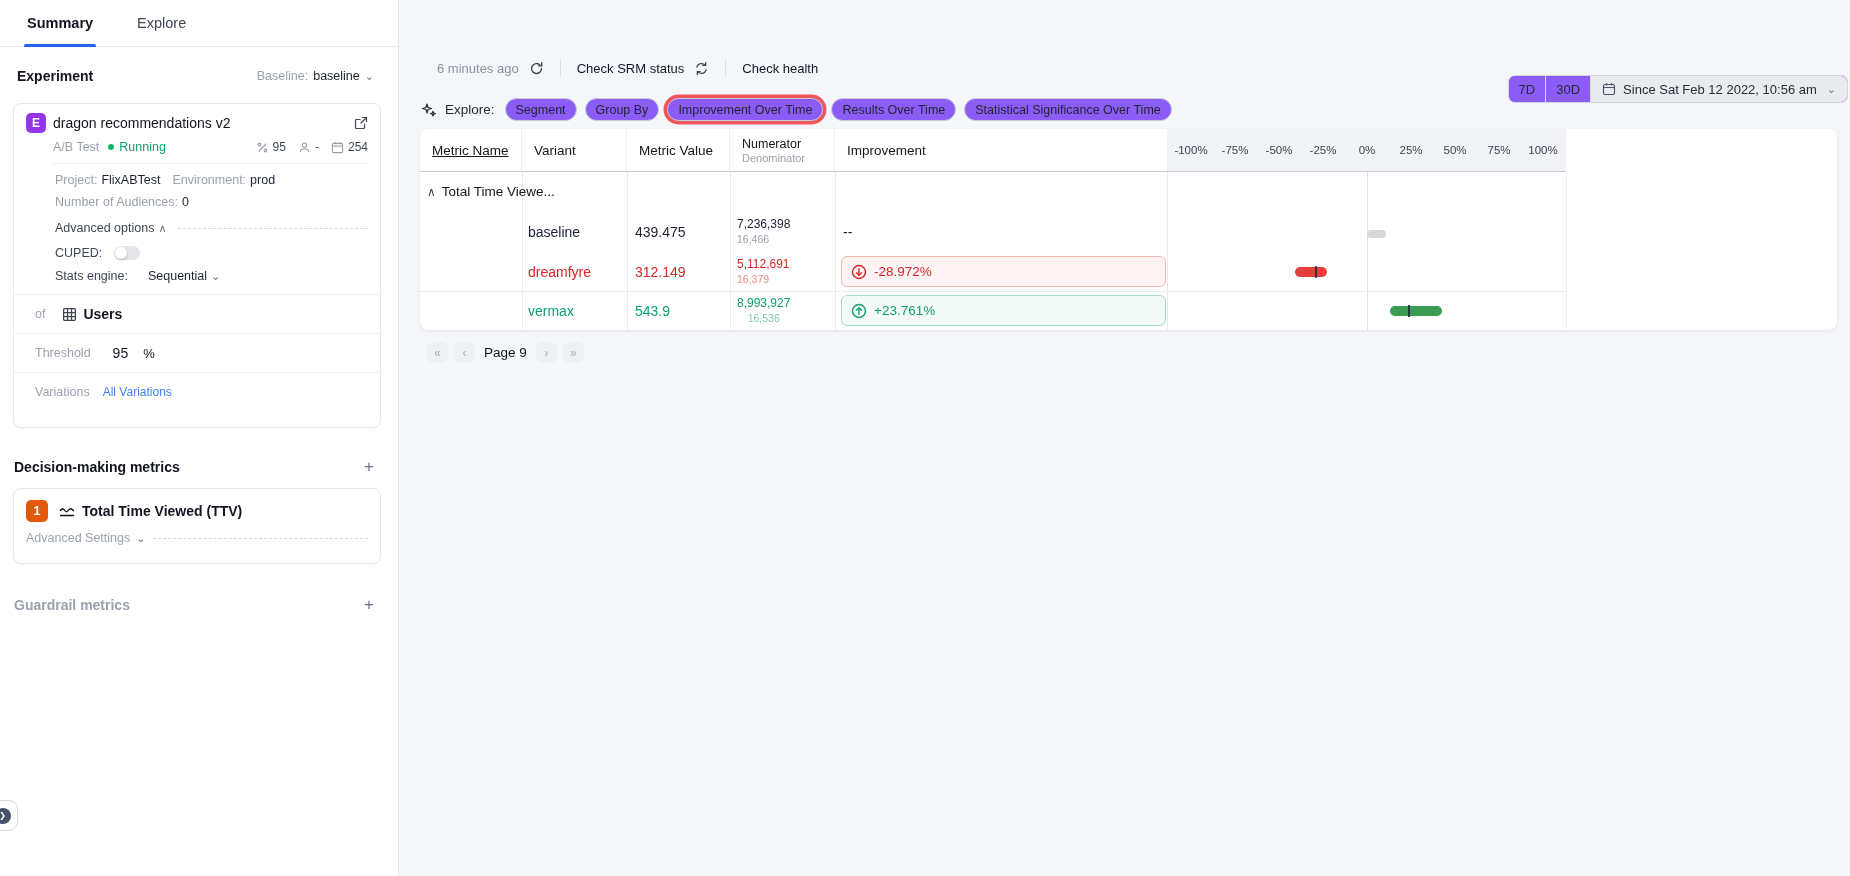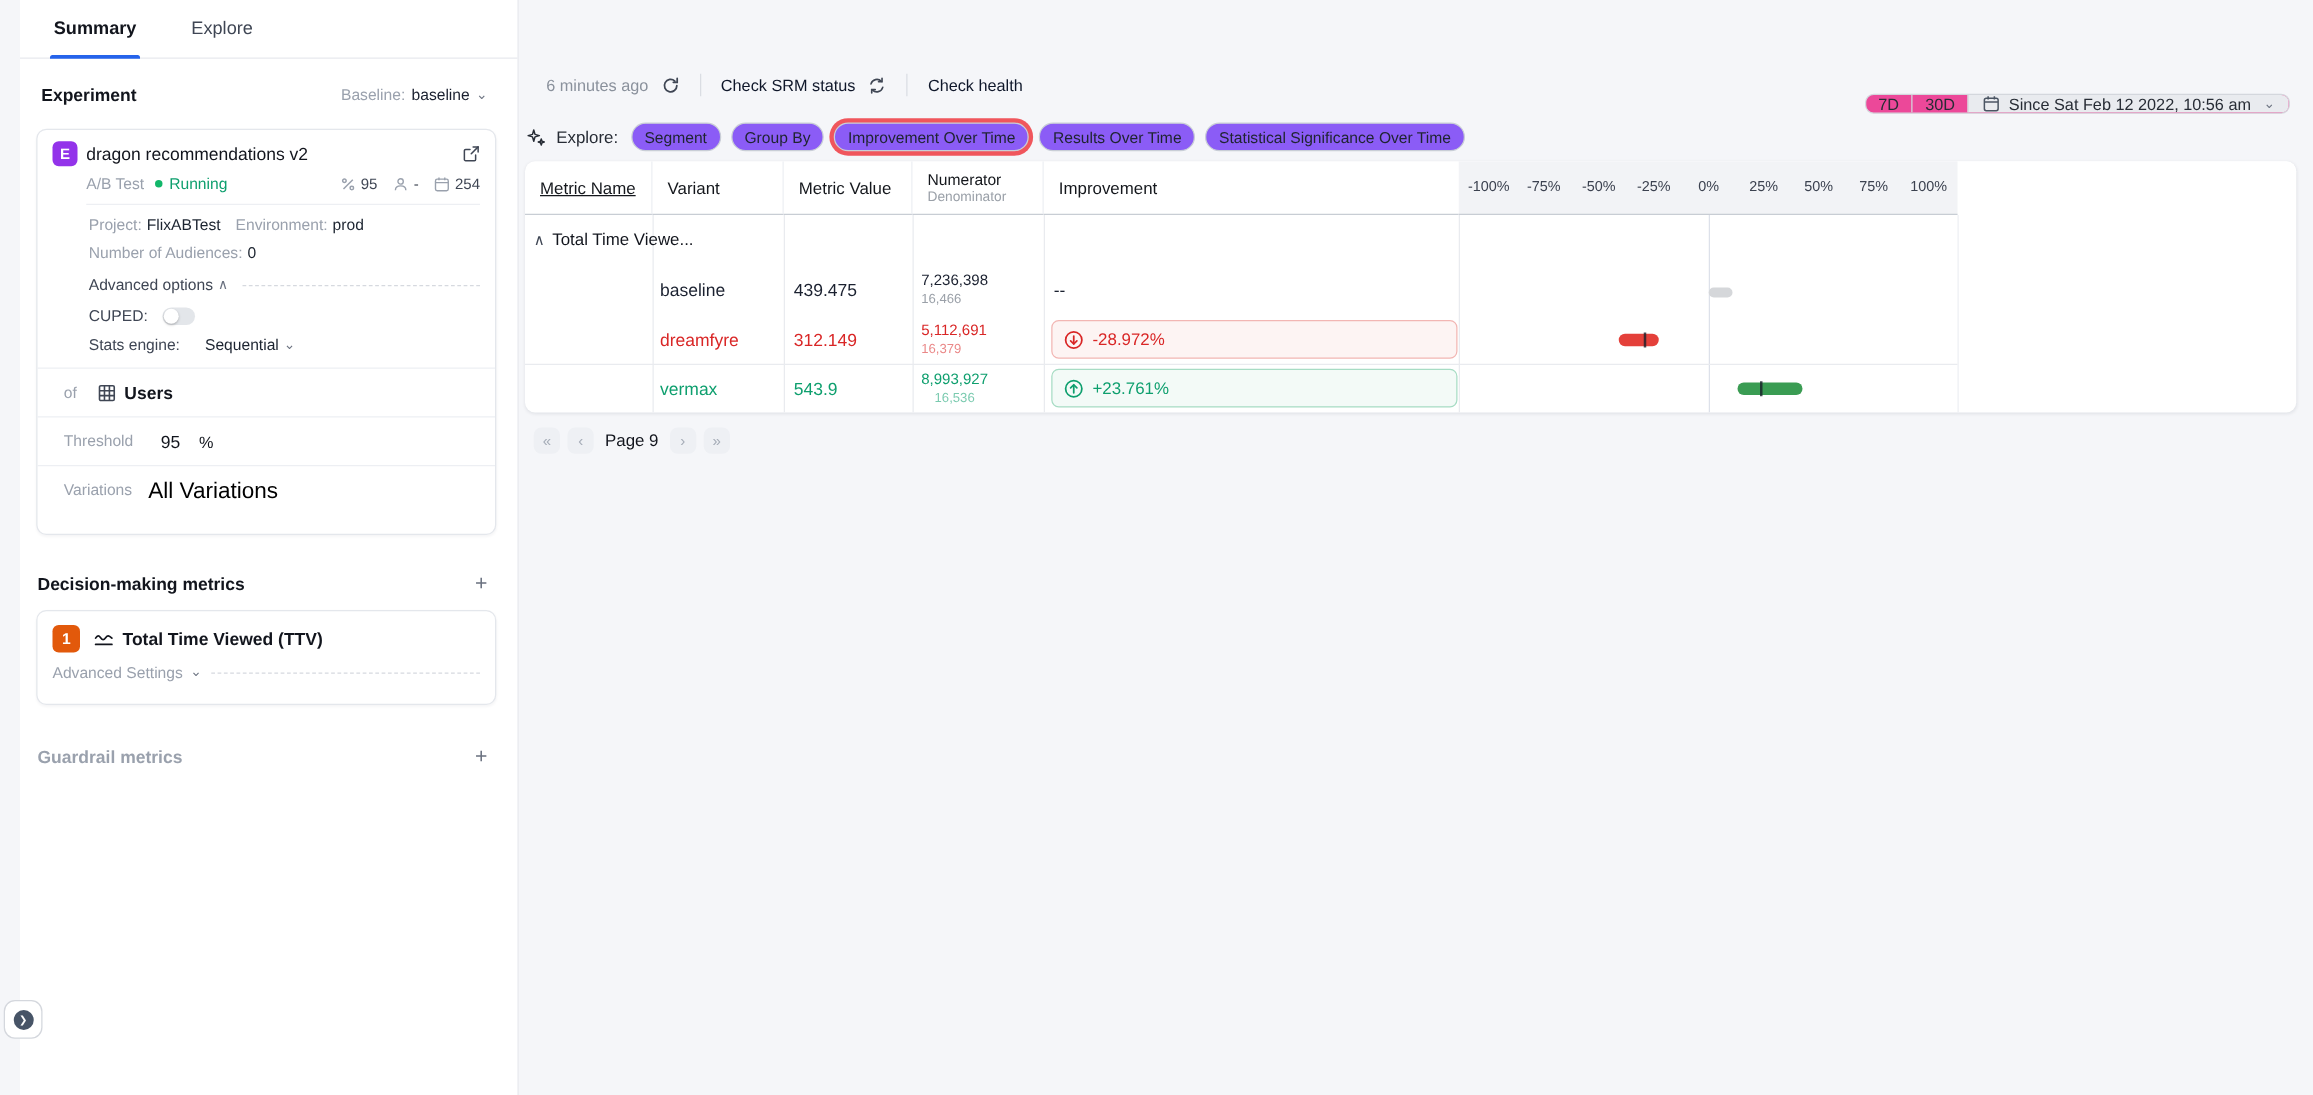--- a/index.html
+++ b/index.html
@@ -1,20 +1,20 @@
 <!DOCTYPE html>
 <html><head>
 <meta charset="utf-8">
 <style>
   * { margin:0; padding:0; box-sizing:border-box; }
   body { font-family:"Liberation Sans", sans-serif; background:#f5f6f9; }
   .screen { position:relative; width:1850px; height:876px; background:#f5f6f9; overflow:hidden; color:#1b2130; }
 
   
-  .sidebar { position:absolute; left:16px; top:0; width:399px; height:876px; background:#fff; border-right:1px solid #e6e8ed; }
+  .sidebar { position:absolute; left:0; top:0; width:399px; height:876px; background:#fff; border-right:1px solid #e6e8ed; }
   .tabbar { height:47px; border-bottom:1px solid #e7e9ee; display:flex; align-items:stretch; padding-left:24px; gap:38px; }
   .tab { display:flex; align-items:center; font-size:14.5px; color:#3f4654; padding:0 3px; cursor:pointer; position:relative; }
   .tab.active { color:#12151d; font-weight:700; }
   .tab.active::after { content:""; position:absolute; left:0; right:0; bottom:-1px; height:3px; background:#2563eb; border-radius:2px 2px 0 0; }
 
   .exp-head { position:absolute; top:68px; left:17px; right:24px; display:flex; align-items:center; }
   .exp-title { font-size:14px; font-weight:700; color:#12151d; }
   .baseline-picker { margin-left:auto; display:flex; align-items:center; gap:5px; font-size:12.5px; cursor:pointer; }
   .baseline-picker .lab { color:#9aa1ad; }
   .baseline-picker .val { color:#1b2130; }
@@ -40,21 +40,21 @@
   .dash-fill { flex:1; border-top:1px dashed #d6d9df; margin-left:8px; }
   .toggle { width:26px; height:14px; border-radius:7px; background:#e3e6ea; position:relative; margin-left:8px; cursor:pointer; }
   .toggle::after { content:""; position:absolute; left:1px; top:1px; width:12px; height:12px; border-radius:50%; background:#fff; box-shadow:0 1px 2px rgba(0,0,0,.25); }
   .bottom-row { border-top:1px solid #edeff3; display:flex; align-items:center; padding:0 12px 0 21px; font-size:12.5px; }
   .br-users { height:39px; margin-top:11px; }
   .br { height:39px; }
   .users-txt { font-size:14px; font-weight:600; color:#12151d; margin-left:6px; }
   .unit-icon { color:#3f4654; display:flex; margin-left:17px; }
   .thr-val { font-size:14px; color:#12151d; margin-left:22px; }
   .thr-unit { font-size:13px; color:#12151d; margin-left:15px; }
-  .var-val { font-size:18px; color:#000000; margin-left:13px; }
+  .var-val { font-size:12px; color:#3b82f6; margin-left:13px; }
 
   .metrics-head { position:absolute; left:14px; right:24px; display:flex; align-items:center; }
   .mh-dm { top:458px; }
   .mh-g { top:596px; }
   .metrics-head .t { font-size:14px; font-weight:700; color:#12151d; }
   .mh-g .t { color:#9aa1ad; }
   .plus-btn { margin-left:auto; color:#6b7280; font-size:17px; line-height:1; cursor:pointer; }
 
   .card2 { top:488px; height:76px; }
   .c2-head { display:flex; align-items:center; padding:11px 12px 0 12px; }
@@ -66,21 +66,21 @@
   .help-btn { position:absolute; left:-13px; top:800px; width:31px; height:31px; background:#fff; border:1px solid #d4d7dd; border-radius:9px; display:flex; align-items:center; justify-content:center; cursor:pointer; }
   .help-btn .circ { width:16px; height:16px; border-radius:50%; background:#475467; color:#fff; font-size:8px; display:flex; align-items:center; justify-content:center; }
 
   
   .main-toolbar { position:absolute; left:437px; top:59px; display:flex; align-items:center; font-size:13px; }
   .updated { color:#8a919c; }
   .tb-ic { color:#3f4654; display:flex; margin-left:10px; cursor:pointer; }
   .tb-div { width:1px; height:18px; background:#dadde3; margin:0 16px; }
   .tb-link { color:#0f172a; cursor:pointer; }
 
-  .range-controls { position:absolute; top:75px; right:18px; height:16px; display:flex; border:1px solid #d4d7dd; border-radius:7px; overflow:hidden; font-size:13px; background:#ec4899; }
+  .range-controls { position:absolute; top:75px; right:2px; height:28px; display:flex; border:1px solid #d4d7dd; border-radius:7px; overflow:hidden; font-size:13px; background:#8b5cf6; }
   .seg { display:flex; align-items:center; padding:0 10px; cursor:pointer; color:#272c35; }
   .seg.b { border-left:1px solid #d4d7dd; }
   .seg.date { background:#e9ebef; gap:7px; padding:0 11px; }
   .seg .cal { color:#4b5563; display:flex; }
   .seg .chev { margin-left:3px; }
 
   
   .explore-row { position:absolute; left:421px; top:98px; display:flex; align-items:center; gap:8px; }
   .sparkle { color:#272c35; display:flex; }
   .explore-lab { font-size:13.5px; color:#272c35; margin-right:2px; }

